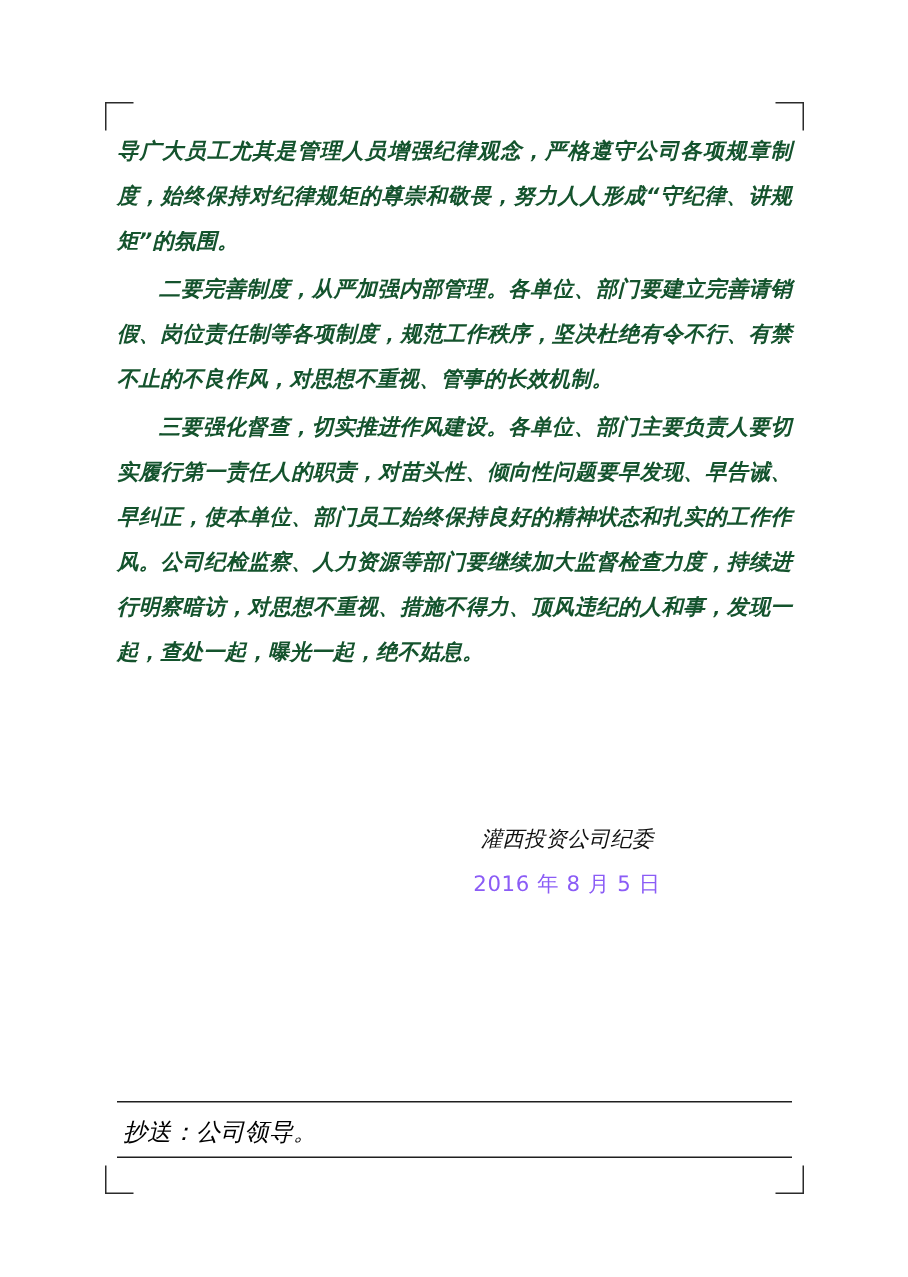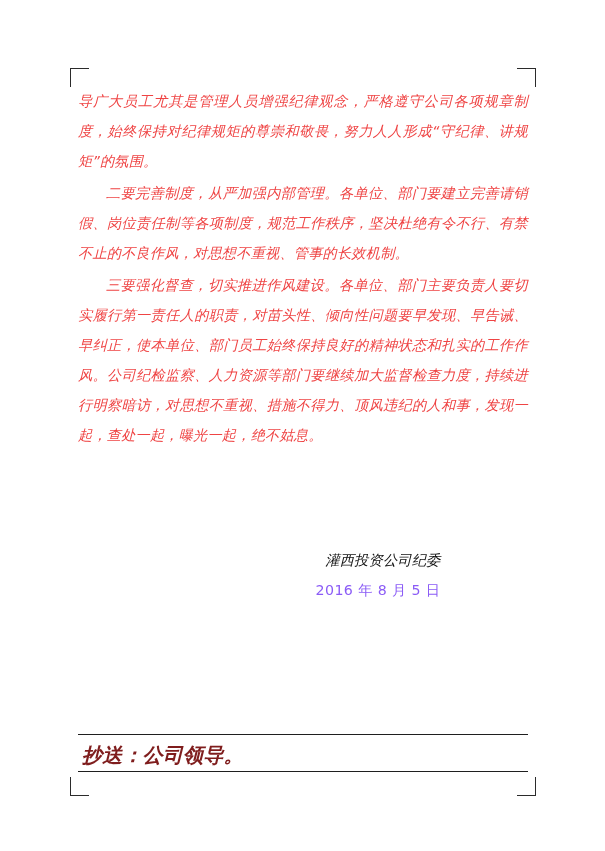--- a/index.html
+++ b/index.html
@@ -37,41 +37,42 @@
     left: 78px;
     top: 86px;
     width: 450px;
   }
 
   p.para {
     margin: 0 0 2px 0;
     font-family: "DejaVu Sans", "Liberation Sans", sans-serif;
     font-size: 14.2px;
     line-height: 30px;
-    color: #ef4444;
+    color: #14532d;
     text-align: justify;
     text-justify: inter-ideograph;
     letter-spacing: 0.2px;
     font-style: italic;
+    font-weight: bold;
   }
   p.indent {
     text-indent: 28px;
   }
 
   
   .sign-block {
     position: absolute;
     left: 78px;
     top: 545px;
     width: 450px;
     text-align: center;
   }
   .sign-inner {
     display: inline-block;
-    text-align: right;
+    text-align: center;
     margin-left: 150px;
   }
   .sign-org {
     font-family: "DejaVu Sans", "Liberation Sans", sans-serif;
     font-size: 14.2px;
     line-height: 30px;
     color: #111111;
     font-style: italic;
     letter-spacing: 0.2px;
   }
@@ -93,26 +94,25 @@
     border-top: 1px solid #1f1f1f;
   }
   .footer-rule.second {
     top: 771px;
   }
   .footer-text {
     position: absolute;
     left: 82px;
     top: 744px;
     font-family: "DejaVu Sans", "Liberation Sans", sans-serif;
-    font-size: 20px;
+    font-size: 16px;
     line-height: 22px;
-    color: #7f1d1d;
+    color: #000000;
     font-style: italic;
     letter-spacing: 0.2px;
-    font-weight: bold;
   }
 </style>
 </head>
 <body>
 
 <div class="page">
 
   <div class="crop tl"></div>
   <div class="crop tr"></div>
   <div class="crop bl"></div>

